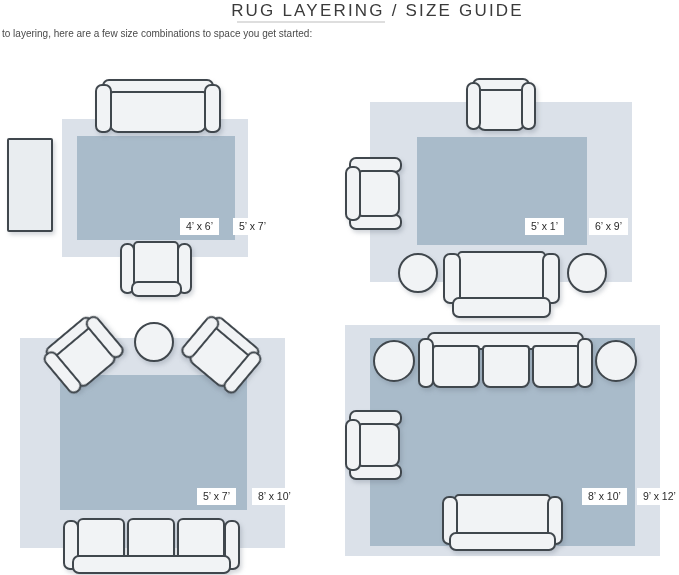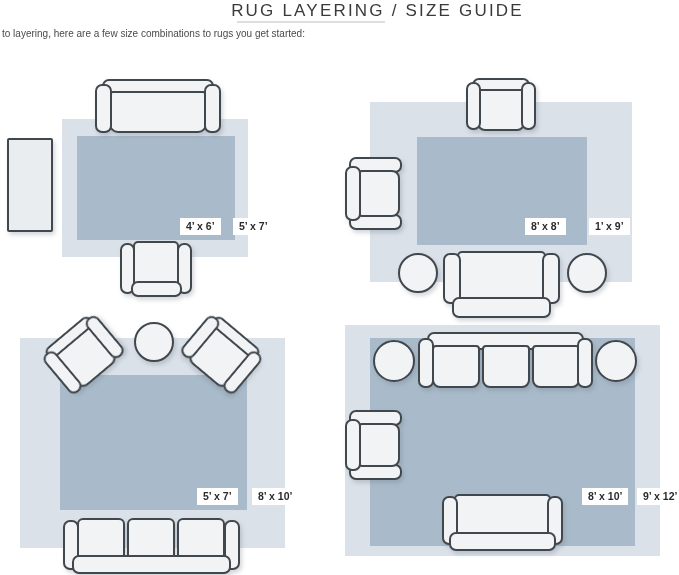--- a/index.html
+++ b/index.html
@@ -27,32 +27,32 @@
     position:absolute;box-sizing:border-box;border-radius:7px;
     background:var(--furniture-fill,#f1f3f5);
     border:2px solid var(--furniture-outline,#40474d);
   }
   .round{border-radius:50%;}
   .console{background:#e9edf0;border-radius:2px;}
   
   .size-label{
     position:absolute;height:17px;line-height:17px;box-sizing:border-box;
     background:var(--label-bg,#fff);color:var(--label-text,#2b2b2b);
-    font-size:10.5px;font-weight:bold;padding:0 6px;white-space:nowrap;
+    font-size:10.5px;font-weight:normal;padding:0 6px;white-space:nowrap;
   }
 </style>
 </head>
 <body>
 
 <div class="page">
 
   <h1 class="title">RUG LAYERING / SIZE GUIDE</h1>
   <div class="divider"></div>
   <div class="intro">
-    <div>to layering, here are a few size combinations to rugs you get started:</div>
+    <div>to layering, here are a few size combinations to space you get started:</div>
   </div>
 
   <div class="rug-outer" style="left:62px;top:119px;width:186px;height:138px;"></div>
   <div class="rug-inner" style="left:77px;top:136px;width:158px;height:104px;"></div>
 
   <div class="furn" style="left:7px;top:138px;width:46px;height:94px;">
     <div class="fp console" style="left:0;top:0;width:46px;height:94px;"></div>
   </div>
 
   <div class="furn" style="left:95px;top:79px;width:126px;height:55px;">
@@ -96,22 +96,22 @@
     <div class="fp round" style="left:0;top:0;width:40px;height:40px;"></div>
   </div>
 
   <div class="furn" style="left:443px;top:251px;width:117px;height:67px;">
     <div class="fp" style="left:14px;top:0;width:89px;height:50px;border-radius:5px;"></div>
     <div class="fp" style="left:0;top:2px;width:18px;height:51px;"></div>
     <div class="fp" style="left:99px;top:2px;width:18px;height:51px;"></div>
     <div class="fp" style="left:9px;top:46px;width:99px;height:21px;"></div>
   </div>
 
-  <div class="size-label" style="left:525px;top:218px;">8’ x 8’</div>
-  <div class="size-label" style="left:589px;top:218px;">1’ x 9’</div>
+  <div class="size-label" style="left:525px;top:218px;">5’ x 1’</div>
+  <div class="size-label" style="left:589px;top:218px;">6’ x 9’</div>
 
   <div class="rug-outer" style="left:20px;top:338px;width:265px;height:210px;"></div>
   <div class="rug-inner" style="left:60px;top:375px;width:187px;height:135px;"></div>
 
   <div class="furn" style="left:48px;top:326px;width:70px;height:56px;transform:rotate(-40deg);">
     <div class="fp" style="left:6px;top:0;width:58px;height:16px;"></div>
     <div class="fp" style="left:11px;top:11px;width:48px;height:44px;border-radius:4px 4px 8px 8px;"></div>
     <div class="fp" style="left:0;top:4px;width:15px;height:50px;"></div>
     <div class="fp" style="left:55px;top:4px;width:15px;height:50px;"></div>
   </div>

